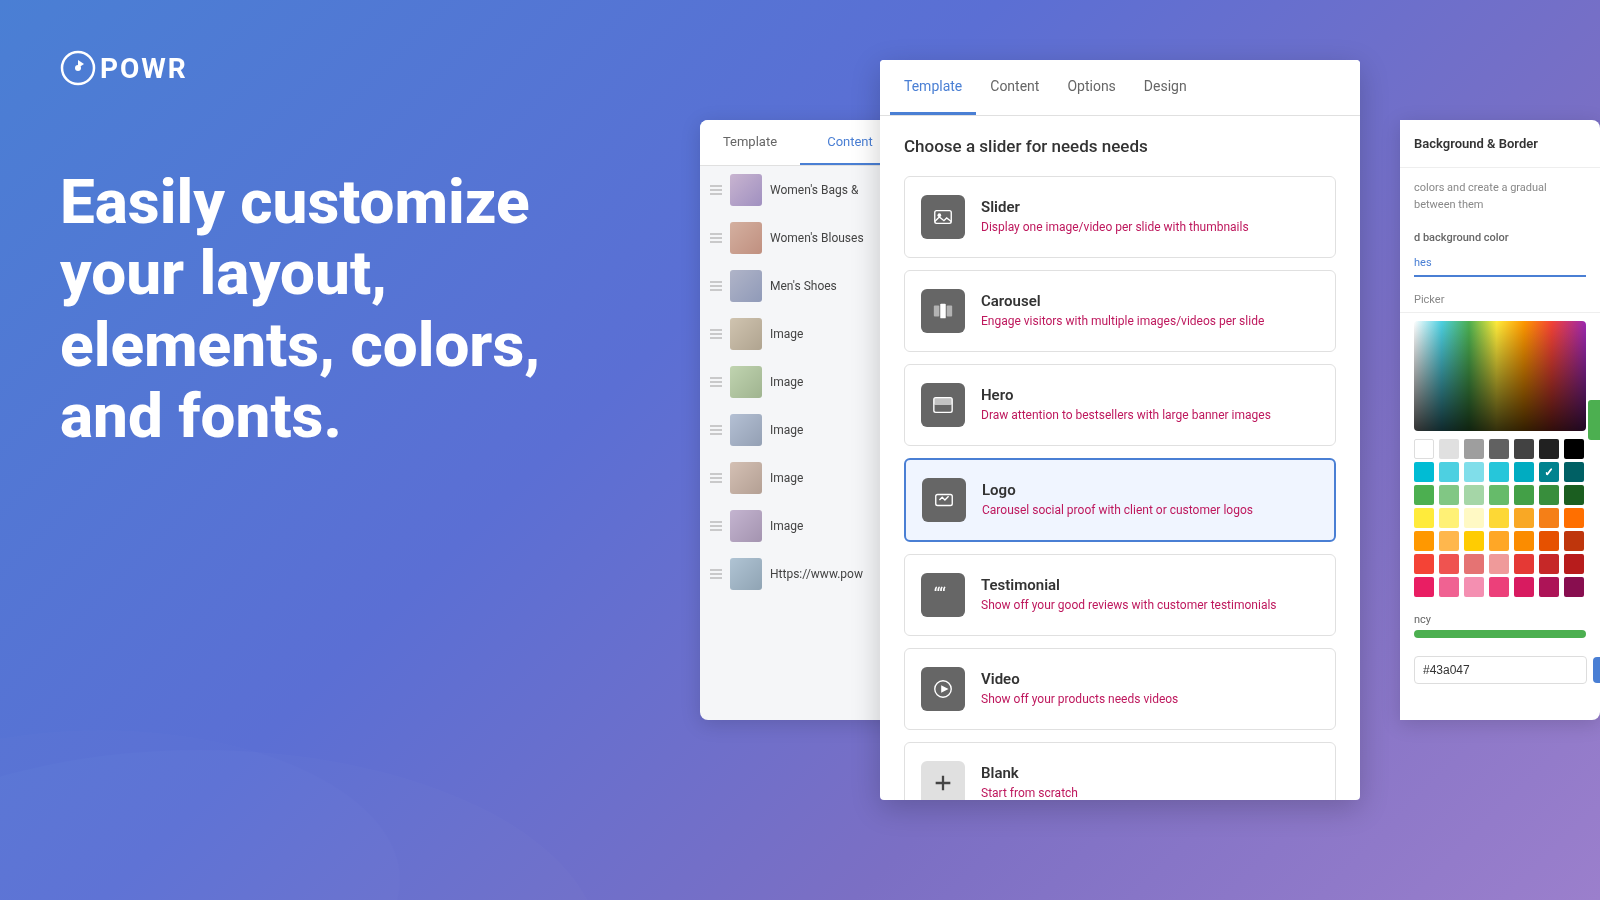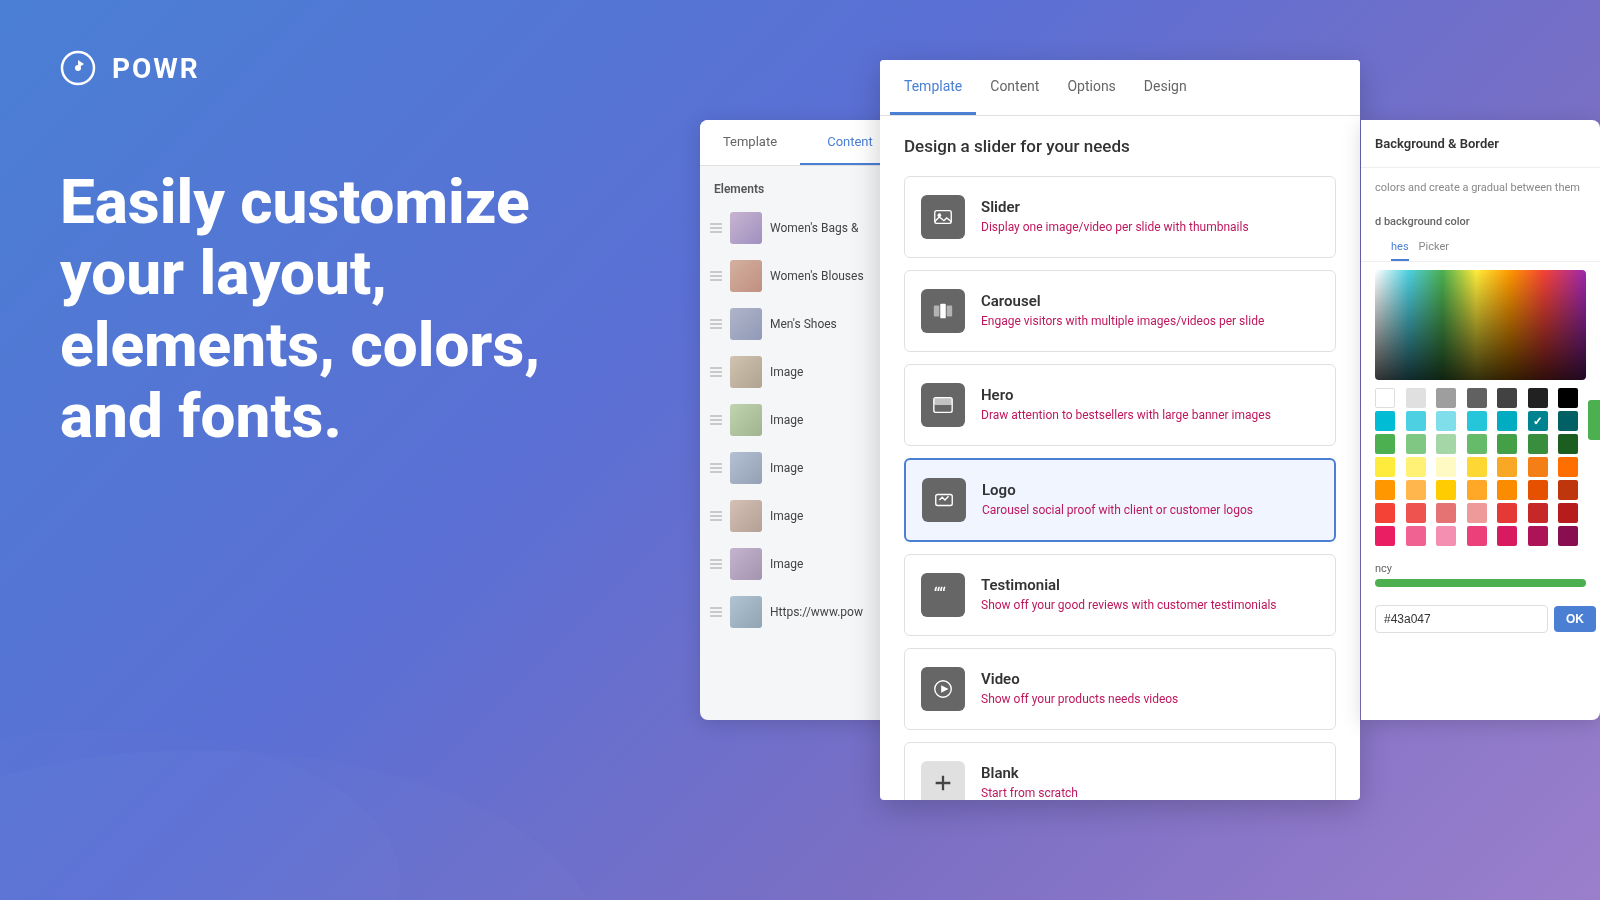--- a/index.html
+++ b/index.html
@@ -26,21 +26,21 @@
     .hero-section {
       position: absolute;
       left: 60px;
       top: 50px;
       width: 560px;
     }
 
     .logo-area {
       display: flex;
       align-items: center;
-      gap: 16px;
+      gap: 4px;
       margin-bottom: 80px;
     }
 
     .logo-text {
       font-size: 28px;
       font-weight: 700;
       color: white;
       letter-spacing: 2px;
     }
 
@@ -232,21 +232,21 @@
       font-size: 12px;
       color: #be185d;
       line-height: 1.4;
     }
 
     
     .right-panel {
       position: absolute;
       right: 0;
       top: 120px;
-      width: 239px;
+      width: 200px;
       height: 600px;
       background: white;
       border-radius: 0 8px 8px 0;
       box-shadow: 0 4px 20px rgba(0,0,0,0.15);
       overflow: hidden;
     }
 
     .right-panel-header {
       padding: 16px 14px;
       font-size: 13px;
@@ -264,24 +264,25 @@
 
     .background-color-label {
       padding: 6px 14px;
       font-size: 11px;
       color: #666;
       font-weight: 500;
     }
 
     .color-tabs {
       display: flex;
-      padding: 0 30px;
+      padding: 0 14px;
       gap: 10px;
       border-bottom: 1px solid #eee;
       margin-bottom: 8px;
+      flex-direction: column;
     }
 
     .color-tab {
       font-size: 11px;
       color: #888;
       padding: 6px 0;
       cursor: pointer;
     }
 
     .color-tab.active {
@@ -401,21 +402,20 @@
   <h1 class="hero-title">Easily customize your layout, elements, colors, and fonts.</h1>
 </div>
 
 <div class="panels-container">
 
   <div class="left-panel">
     <div class="left-panel-tabs">
       <div class="left-tab">Template</div>
       <div class="left-tab active">Content</div>
     </div>
-    <div class="elements-header">Elements</div>
 
     <div id="element-list">
         <div class="element-item">
           <div class="drag-handle">
             <span></span>
             <span></span>
             <span></span>
           </div>
           <div class="element-thumb-placeholder" style="background: linear-gradient(135deg, rgb(200, 180, 208), rgb(160, 144, 192));"></div>
           <span class="element-name">Women's Bags &amp;</span>
@@ -496,21 +496,21 @@
   </div>
 
   <div class="main-panel">
     <div class="main-panel-tabs">
       <div class="main-tab active">Template</div>
       <div class="main-tab">Content</div>
       <div class="main-tab">Options</div>
       <div class="main-tab">Design</div>
     </div>
     <div class="panel-content">
-      <div class="panel-subtitle">Design a slider for your needs</div>
+      <div class="panel-subtitle">Choose a slider for needs needs</div>
 
       <div id="slider-options">
           <div class="slider-option">
             <div class="option-icon" style="background: rgb(102, 102, 102);">
               <svg viewBox="0 0 24 24" fill="white" width="22" height="22">
                 <rect x="3" y="5" width="18" height="14" rx="2" stroke="white" stroke-width="1.5" fill="none"></rect>
                 <circle cx="8" cy="10" r="2" fill="white"></circle>
                 <path d="M3 17 L8 12 L13 16 L16 13 L21 17" stroke="white" stroke-width="1.5" fill="none"></path>
               </svg>
             </div>

